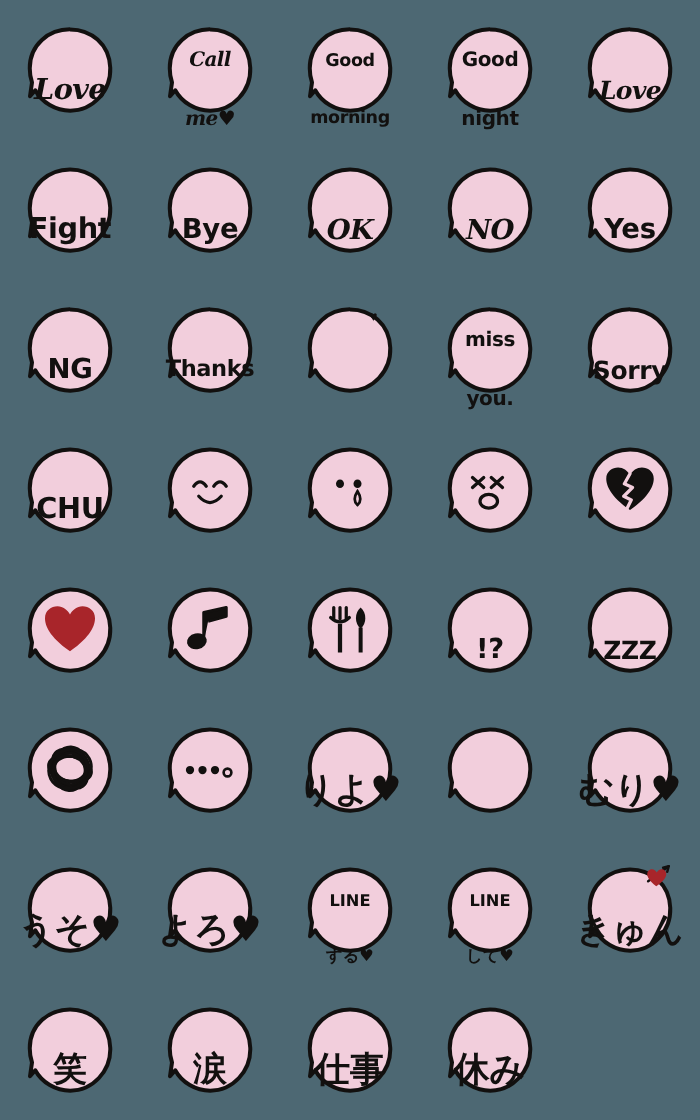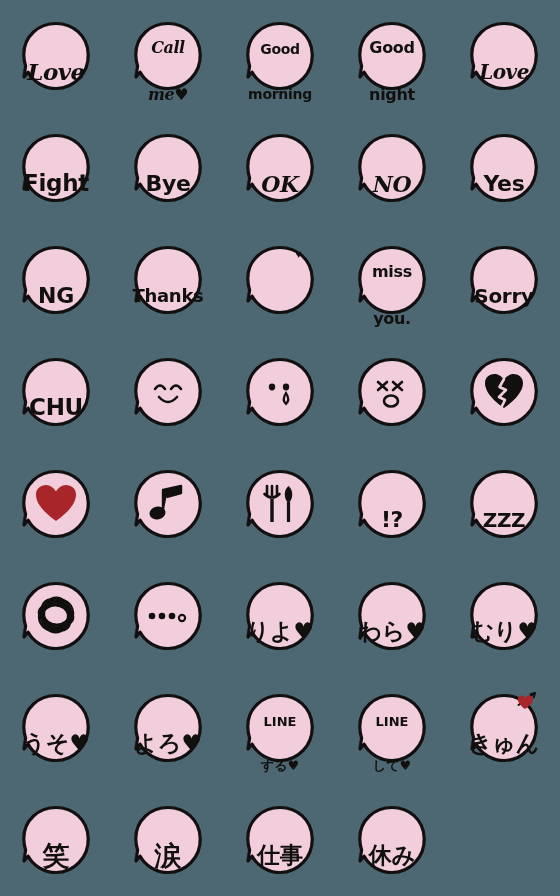--- a/index.html
+++ b/index.html
@@ -76,21 +76,21 @@
   }
   .line1, .line2 { display: block; white-space: nowrap; margin-top: 31px; }
 
   .sz-28 { font-size: 22px; }
   .sz-24 { font-size: 23px; }
   .sz-21 { font-size: 20px; }
   .sz-19 { font-size: 18px; }
   .sz-17 { font-size: 16px; }
   .sz-15 { font-size: 14px; }
   .sz-26jp { font-size: 27px; }
-  .sz-22jp { font-size: 23px; }
+  .sz-22jp { font-size: 28px; }
   .sz-18jp { font-size: 13px; }
 
   .two-line .line1 { margin-bottom: 1px; }
 
   .heart-sup {
     position: absolute;
     top: 4px;
     right: 14px;
     font-size: 11px;
     color: #12100f;
@@ -480,25 +480,20 @@
             <span class="line1">りよ♥</span>
           </div>
         </div>
       </div>
     </div>
     <div class="cell">
       <div class="bubble-wrap">
         <svg class="bubble-shape" viewBox="0 0 72 72" xmlns="http://www.w3.org/2000/svg">
           <path d="M36 3.5 C52.5 3.5 67.5 15 68.2 34.2 C68.9 53 54 68.5 36.2 68.5 C24.5 68.5 13.5 62 8.2 52.2 L4.0 57.0 L5.6 46.0 C4.4 42.4 3.8 38.4 3.8 34.5 C3.8 15.8 19 3.5 36 3.5 Z" fill="#f2cedc" stroke="#12100f" stroke-width="3.2" stroke-linejoin="round"></path>
         </svg>
-        <div class="content">
-          <div class="t-jp sz-22jp">
-            <span class="line1">わら♥</span>
-          </div>
-        </div>
       </div>
     </div>
     <div class="cell">
       <div class="bubble-wrap">
         <svg class="bubble-shape" viewBox="0 0 72 72" xmlns="http://www.w3.org/2000/svg">
           <path d="M36 3.5 C52.5 3.5 67.5 15 68.2 34.2 C68.9 53 54 68.5 36.2 68.5 C24.5 68.5 13.5 62 8.2 52.2 L4.0 57.0 L5.6 46.0 C4.4 42.4 3.8 38.4 3.8 34.5 C3.8 15.8 19 3.5 36 3.5 Z" fill="#f2cedc" stroke="#12100f" stroke-width="3.2" stroke-linejoin="round"></path>
         </svg>
         <div class="content">
           <div class="t-jp sz-22jp">
             <span class="line1">むり♥</span>

